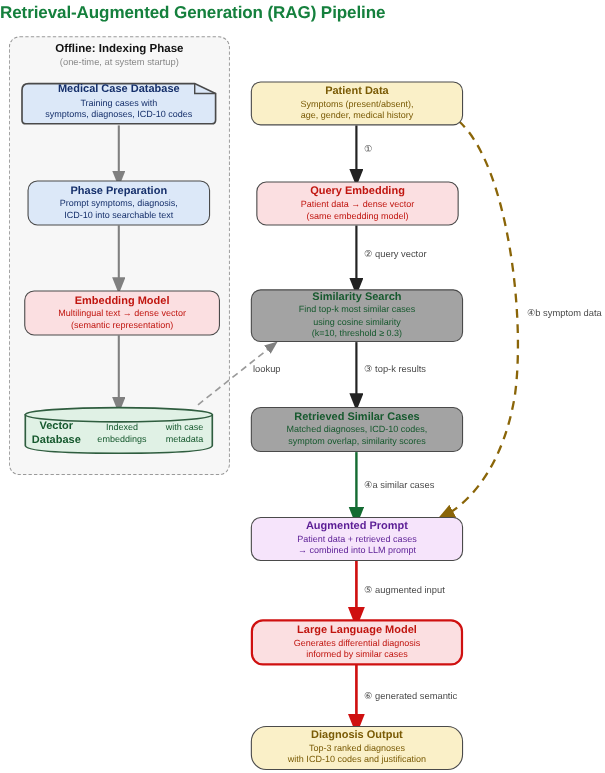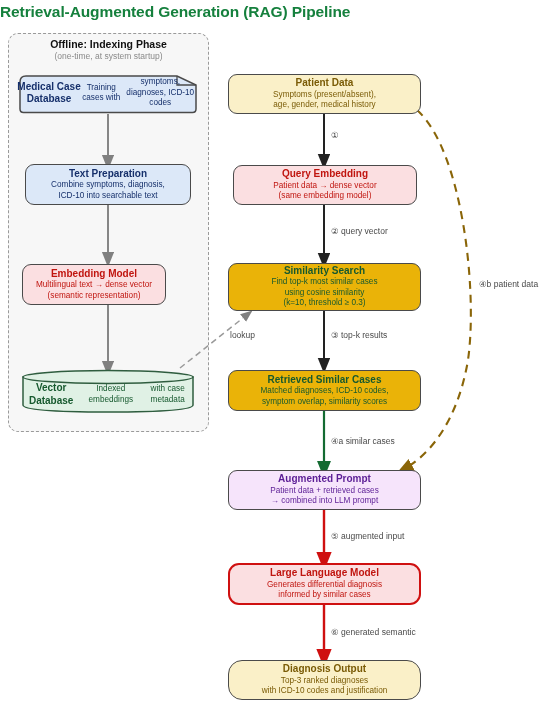--- a/index.html
+++ b/index.html
@@ -52,40 +52,40 @@
     z-index:5;
   }
   .node .nt { font-size:10px; font-weight:bold; line-height:1.22; }
   .node .nb { font-size:8.2px; line-height:1.28; }
 
   
   .c-blue   { background:#dce8f8; }
   .c-blue   .nt, .c-blue .nb { color:#16306b; }
   .c-red    { background:#fbdfe1; }
   .c-red    .nt, .c-red .nb { color:#c0150f; }
-  .c-green  { background:#eab308; }
+  .c-green  { background:#a3a3a3; }
   .c-green  .nt, .c-green .nb { color:#16592e; }
   .c-yellow { background:#faf0c8; }
   .c-yellow .nt, .c-yellow .nb { color:#7a5b06; }
   .c-purple { background:#f6e4fb; }
   .c-purple .nt, .c-purple .nb { color:#5b1d95; }
 
   .thick-red { border:2.6px solid #cf1010; border-radius:11px; }
 
   
   .note {
     border-radius:0;
     border:none;
     background:transparent;
     padding:0;
   }
   .note .note-bg { position:absolute; inset:0; z-index:0; }
   .note .note-txt {
     position:relative; z-index:1;
-    display:flex; flex-direction:row;
+    display:flex; flex-direction:column;
     align-items:center; justify-content:center;
     width:100%; height:100%;
   }
 
   
   .cyl { border:none; background:transparent; border-radius:0; padding:0; }
   .cyl .cyl-bg { position:absolute; inset:0; z-index:0; }
   .cyl .cyl-txt {
     position:relative; z-index:1;
     width:100%; height:100%;
@@ -149,44 +149,44 @@
 
     <path d="M 417,110 C 462,150 478,290 468,360 C 458,420 430,455 404,469" fill="none" stroke="#8a6508" stroke-width="2.1" stroke-dasharray="8 6" marker-end="url(#ah-brown)"></path>
 
     <path d="M 180,368 L 248,314" fill="none" stroke="#9a9a9a" stroke-width="1.5" stroke-dasharray="6 4" marker-end="url(#ah-gray)"></path>
   </svg>
 
   <div class="elabel" style="left:331px; top:130px;">①</div>
   <div class="elabel" style="left:331px; top:226px;">②  query vector</div>
   <div class="elabel" style="left:331px; top:330px;">③  top-k results</div>
   <div class="elabel" style="left:331px; top:436px;">④a  similar cases</div>
-  <div class="elabel" style="left:479px; top:279px;">④b  patient data</div>
+  <div class="elabel" style="left:479px; top:279px;">④b  symptom data</div>
   <div class="elabel" style="left:331px; top:531px;">⑤  augmented input</div>
   <div class="elabel" style="left:331px; top:627px;">⑥  generated semantic</div>
   <div class="elabel" style="left:230px; top:330px;">lookup</div>
 
   <div class="node note" style="left:17px; top:72px; width:182px; height:42px;">
     <svg class="note-bg" viewBox="0 0 182 42" preserveAspectRatio="none">
       <path d="M3,10 Q3,4 9,4 L160,4 L179,13 L179,37 Q179,40.5 175.5,40.5 L6.5,40.5 Q3,40.5 3,37 Z" fill="#dce8f8" stroke="#4a4a4a" stroke-width="1.5"></path>
       <path d="M160,4 L160,13 L179,13" fill="none" stroke="#4a4a4a" stroke-width="1.3"></path>
     </svg>
     <div class="note-txt">
       <div class="nt" style="color:#16306b;">Medical Case Database</div>
       <div class="nb" style="color:#16306b;">Training cases with</div>
       <div class="nb" style="color:#16306b;">symptoms, diagnoses, ICD-10 codes</div>
     </div>
   </div>
 
   <div class="node c-blue" style="left:25px; top:164px; width:166px; height:41px;">
-    <div class="nt">Text Preparation</div>
-    <div class="nb">Combine symptoms, diagnosis,</div>
+    <div class="nt">Phase Preparation</div>
+    <div class="nb">Prompt symptoms, diagnosis,</div>
     <div class="nb">ICD-10 into searchable text</div>
   </div>
 
-  <div class="node c-red" style="left:22px; top:264px; width:144px; height:41px;">
+  <div class="node c-red" style="left:22px; top:264px; width:178px; height:41px;">
     <div class="nt">Embedding Model</div>
     <div class="nb">Multilingual text → dense vector</div>
     <div class="nb">(semantic representation)</div>
   </div>
 
   <div class="node cyl" style="left:21px; top:369px; width:174px; height:44px;">
     <svg class="cyl-bg" viewBox="0 0 174 44" preserveAspectRatio="none">
       <path d="M2,8 L2,36 Q2,43 87,43 Q172,43 172,36 L172,8 Z" fill="#e0f1e5" stroke="#2f5d3f" stroke-width="1.5"></path>
       <ellipse cx="87" cy="8" rx="85" ry="6.5" fill="#e0f1e5" stroke="#2f5d3f" stroke-width="1.5"></ellipse>
     </svg>
@@ -196,21 +196,21 @@
       <div class="nb" style="color:#16592e;">with case metadata</div>
     </div>
   </div>
 
   <div class="node c-yellow" style="left:228px; top:74px; width:193px; height:40px;">
     <div class="nt">Patient Data</div>
     <div class="nb">Symptoms (present/absent),</div>
     <div class="nb">age, gender, medical history</div>
   </div>
 
-  <div class="node c-red" style="left:233px; top:165px; width:184px; height:40px;">
+  <div class="node c-red" style="left:233px; top:165px; width:184px; height:40px;justify-content:space-between;">
     <div class="nt">Query Embedding</div>
     <div class="nb">Patient data → dense vector</div>
     <div class="nb">(same embedding model)</div>
   </div>
 
   <div class="node c-green" style="left:228px; top:263px; width:193px; height:48px;">
     <div class="nt">Similarity Search</div>
     <div class="nb">Find top-k most similar cases</div>
     <div class="nb">using cosine similarity</div>
     <div class="nb">(k=10, threshold ≥ 0.3)</div>

